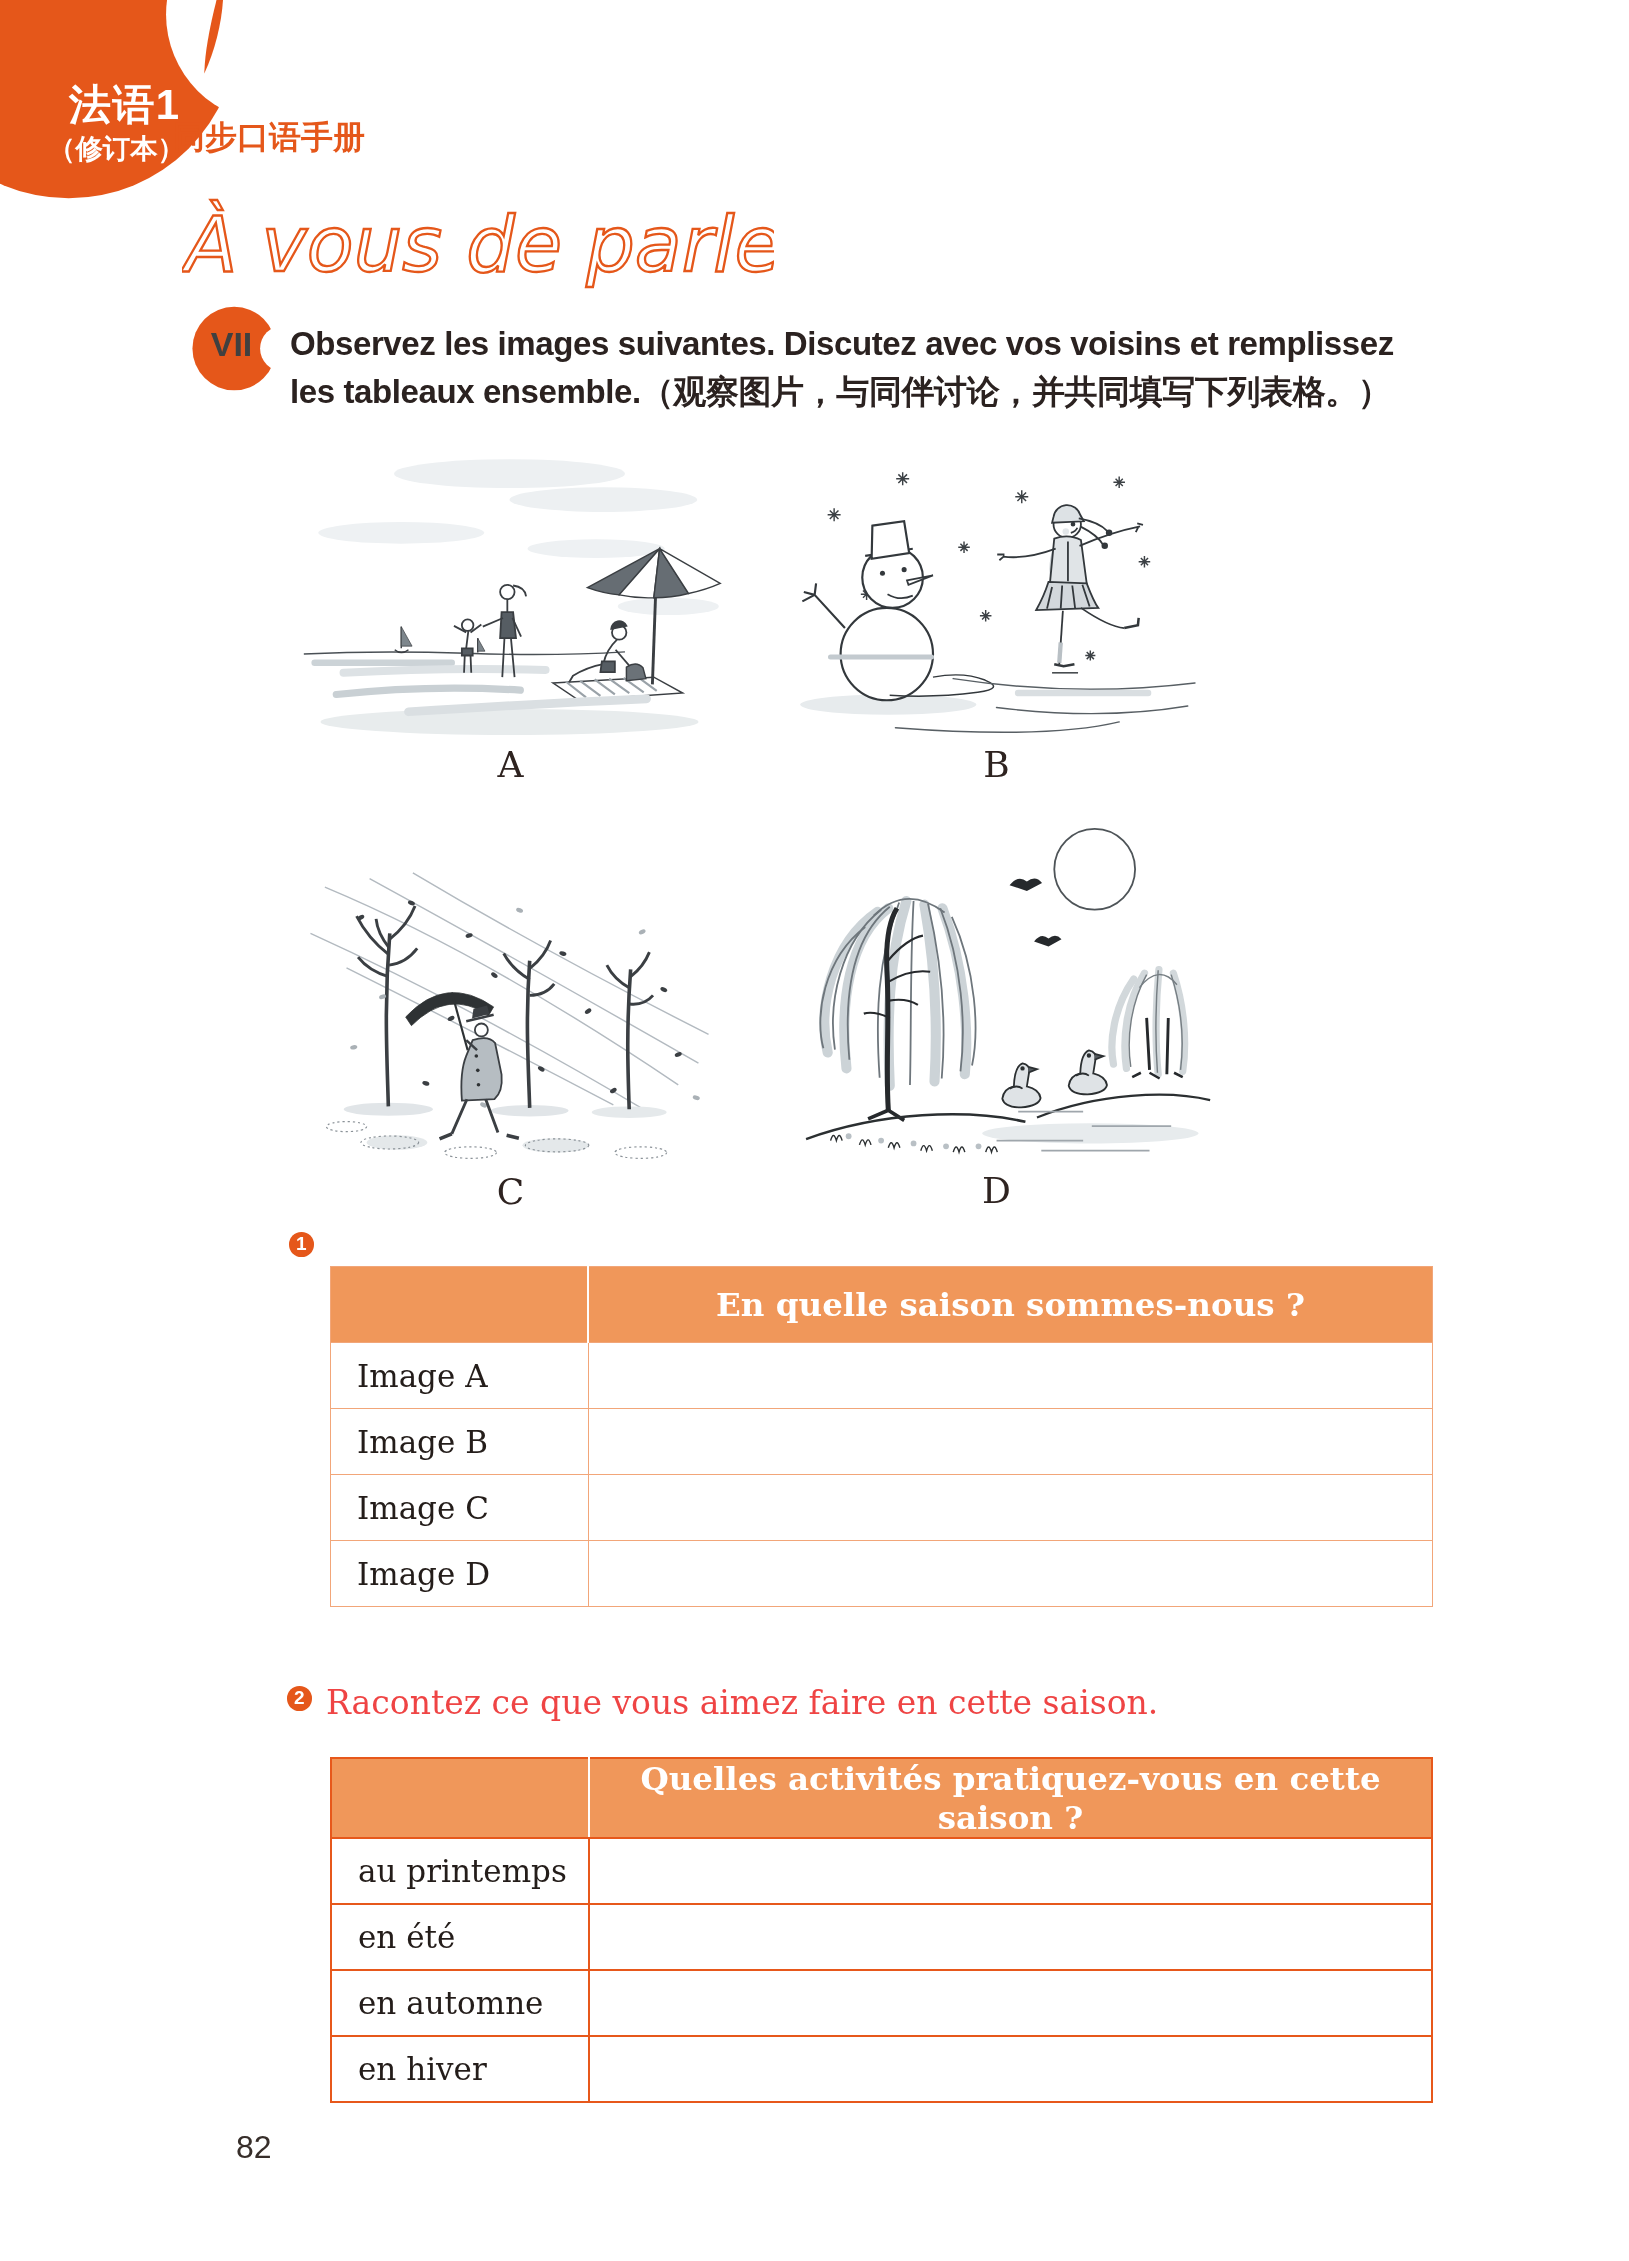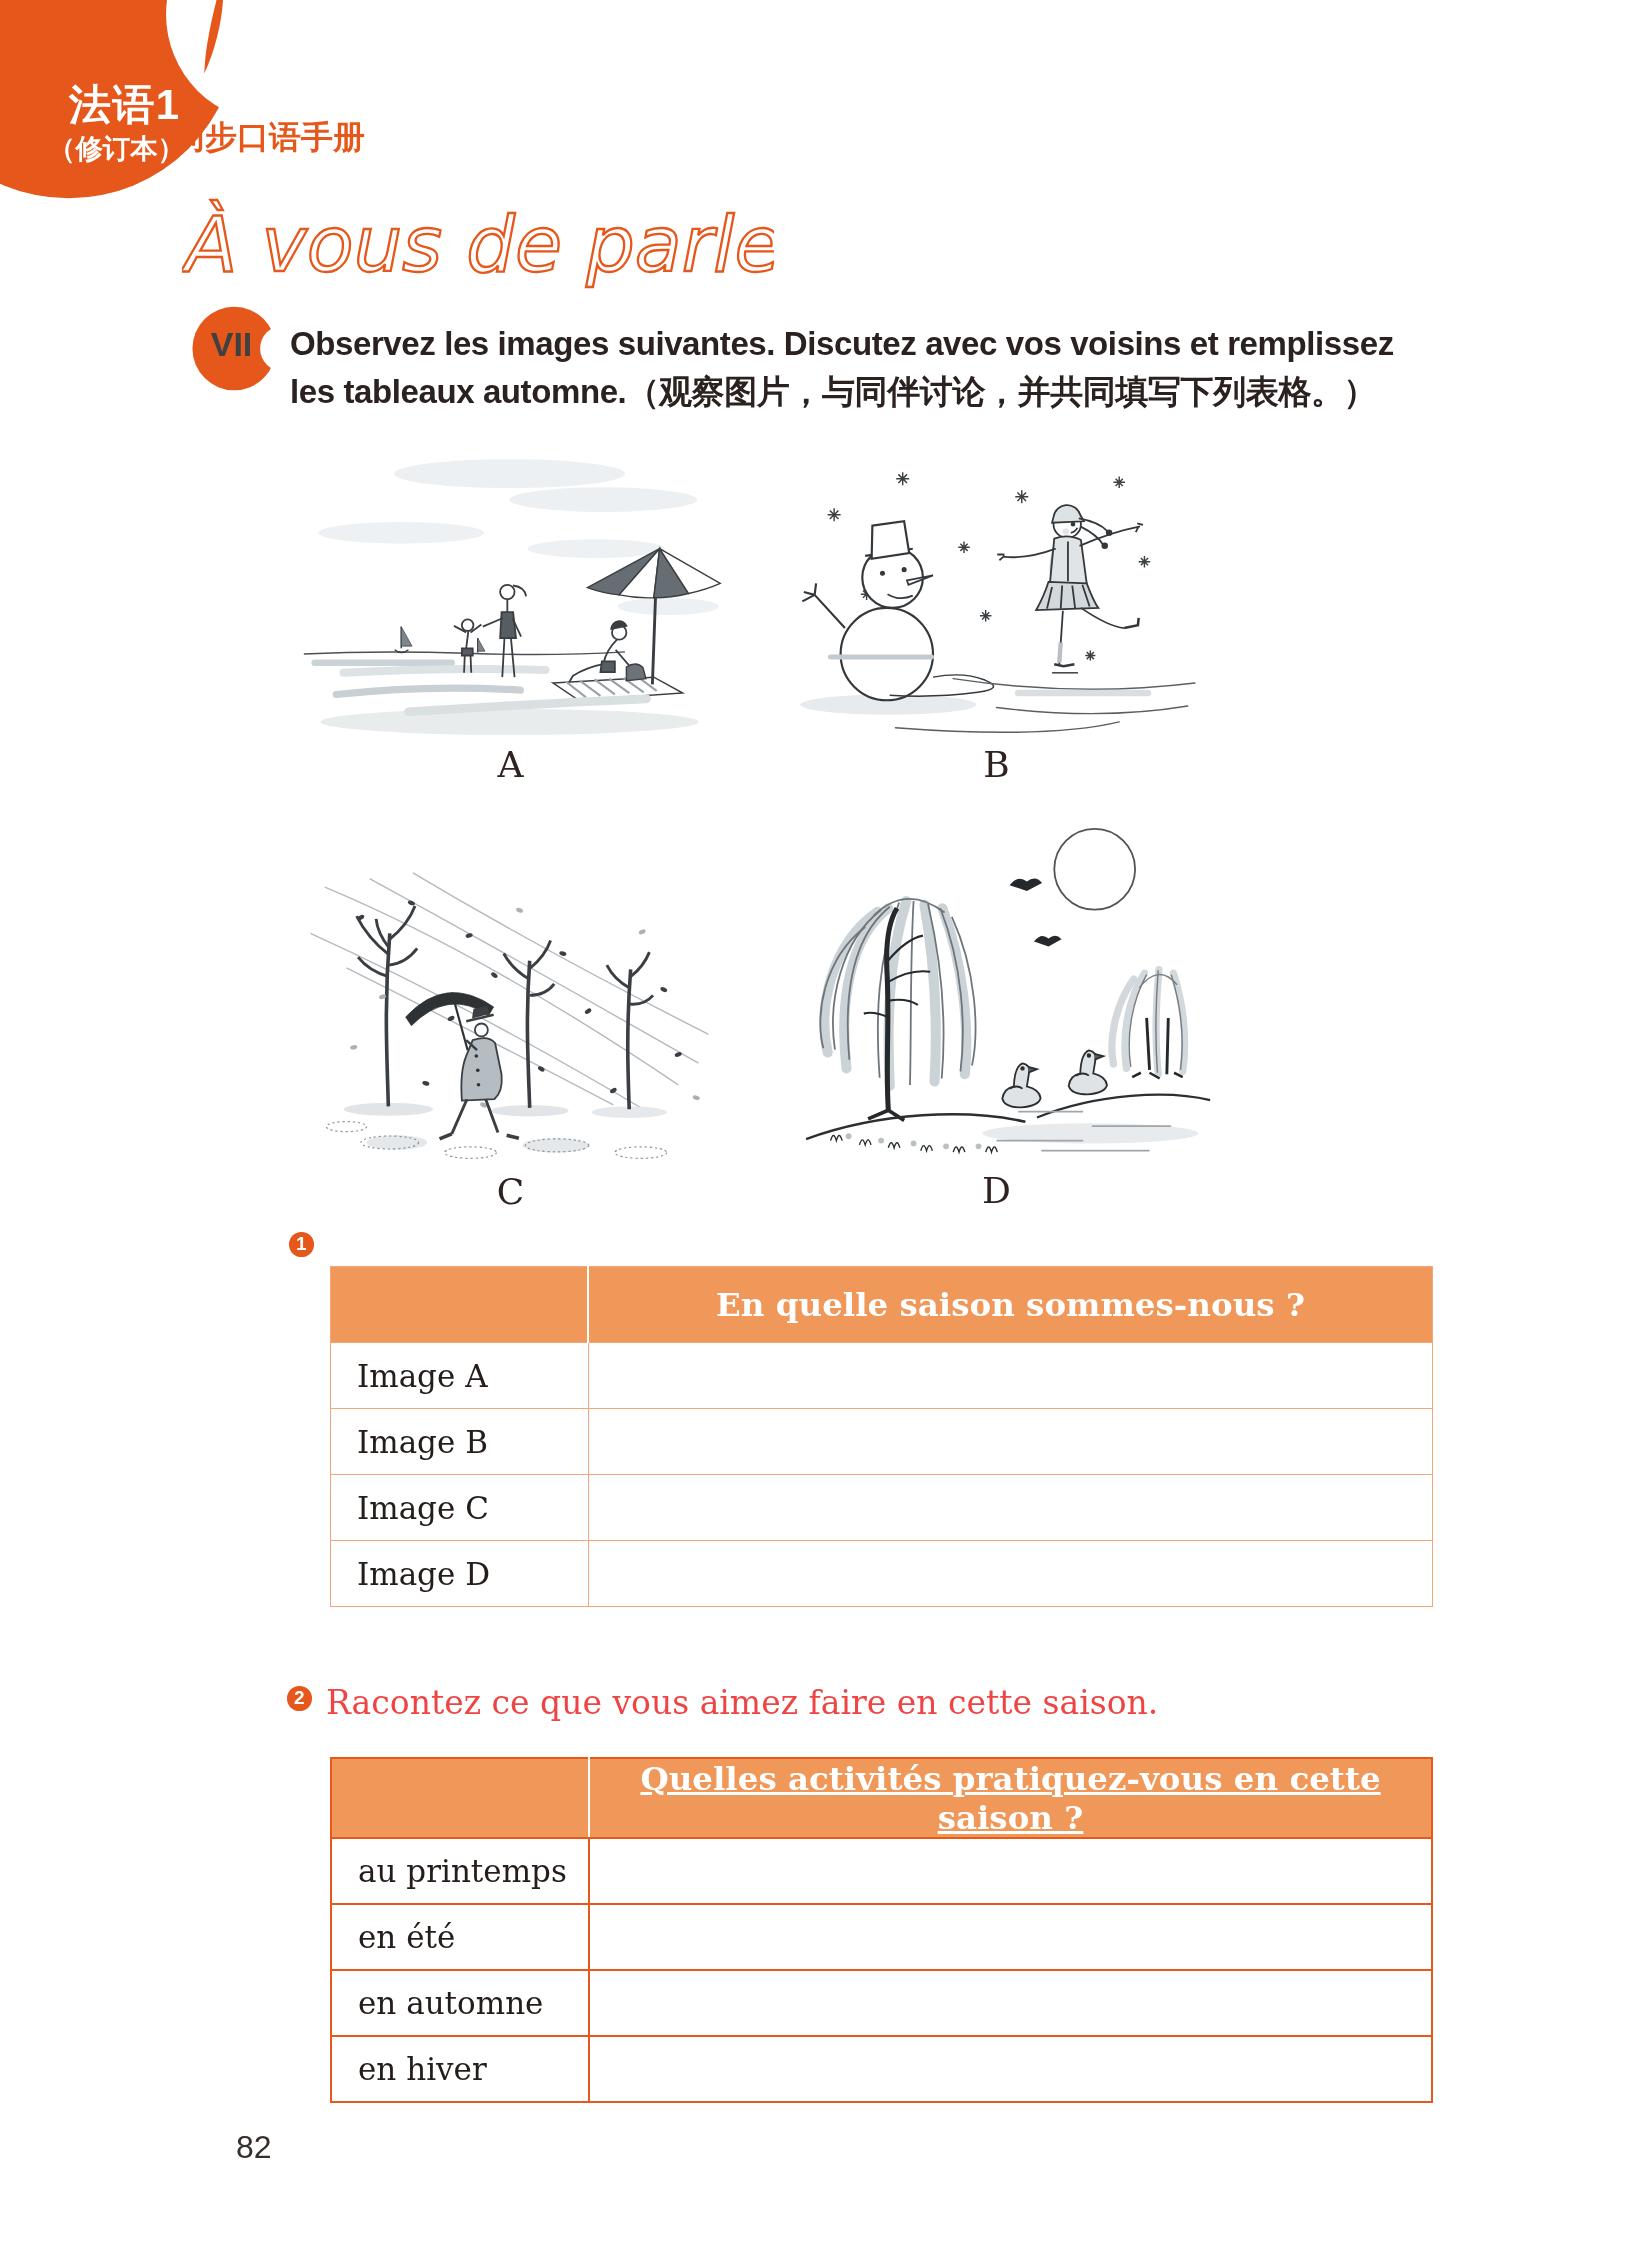--- a/index.html
+++ b/index.html
@@ -43,21 +43,21 @@
                    color:#fff;font-size:32.5px;text-align:center;padding:0;}
   table.seasons td{font-family:"DejaVu Serif",serif;font-size:31px;color:#241d1a;
                    padding:0 0 0 26px;text-align:left;vertical-align:middle;background:#fff;}
   table.t1{left:330px;top:1266px;width:1103px;}
   table.t1 th,table.t1 td{border:1.4px solid #f2a679;}
   table.t1 th{height:75px;}
   table.t1 td{height:65px;}
   table.t1 th.c1{border-right:2.9px solid #ffffff;}
   table.t2{left:330px;top:1757px;width:1103px;}
   table.t2 th,table.t2 td{border:2.9px solid #e7581b;}
-  table.t2 th{height:58px;text-decoration:underline;}
+  table.t2 th{height:58px;}
   table.t2 td{height:64px;}
   table.t2 th.c1{border-right:2.9px solid #ffffff;}
   .colA{width:256px;}
 
   .page-num{position:absolute;left:189px;top:2129px;font-size:32px;color:#372e2a;margin-left:47px;}
 </style>
 </head>
 <body>
 
 <div class="page">
@@ -74,21 +74,21 @@
   <svg class="heading-svg" width="592" height="130" viewBox="0 0 820 180">
     <text x="4" y="128" font-family="DejaVu Sans" font-style="italic" font-size="106" fill="none" stroke="#e5571a" stroke-width="3.2">À vous de parler</text>
   </svg>
 
   <svg class="vii-badge" viewBox="0 0 132 124">
     <circle cx="60" cy="60" r="58" fill="#e5571a"></circle>
     <circle cx="128" cy="60" r="32" fill="#ffffff"></circle>
   </svg>
   <div class="vii-label">VII</div>
   <div class="instr instr1">Observez les images suivantes. Discutez avec vos voisins et remplissez</div>
-  <div class="instr instr2">les tableaux automne.（观察图片，与同伴讨论，并共同填写下列表格。）</div>
+  <div class="instr instr2">les tableaux ensemble.（观察图片，与同伴讨论，并共同填写下列表格。）</div>
 
   <svg class="illus" style="left:293px;top:439px;" width="433" height="306" viewBox="0 0 600 424">
     <g>
       <ellipse cx="300" cy="48" rx="160" ry="20" fill="#edf0f2"></ellipse>
       <ellipse cx="430" cy="84" rx="130" ry="17" fill="#edf0f2"></ellipse>
       <ellipse cx="150" cy="130" rx="115" ry="15" fill="#eef1f3"></ellipse>
       <ellipse cx="420" cy="152" rx="95" ry="13" fill="#eef1f3"></ellipse>
       <ellipse cx="520" cy="232" rx="70" ry="12" fill="#eef1f3"></ellipse>
     </g>
     <g>

